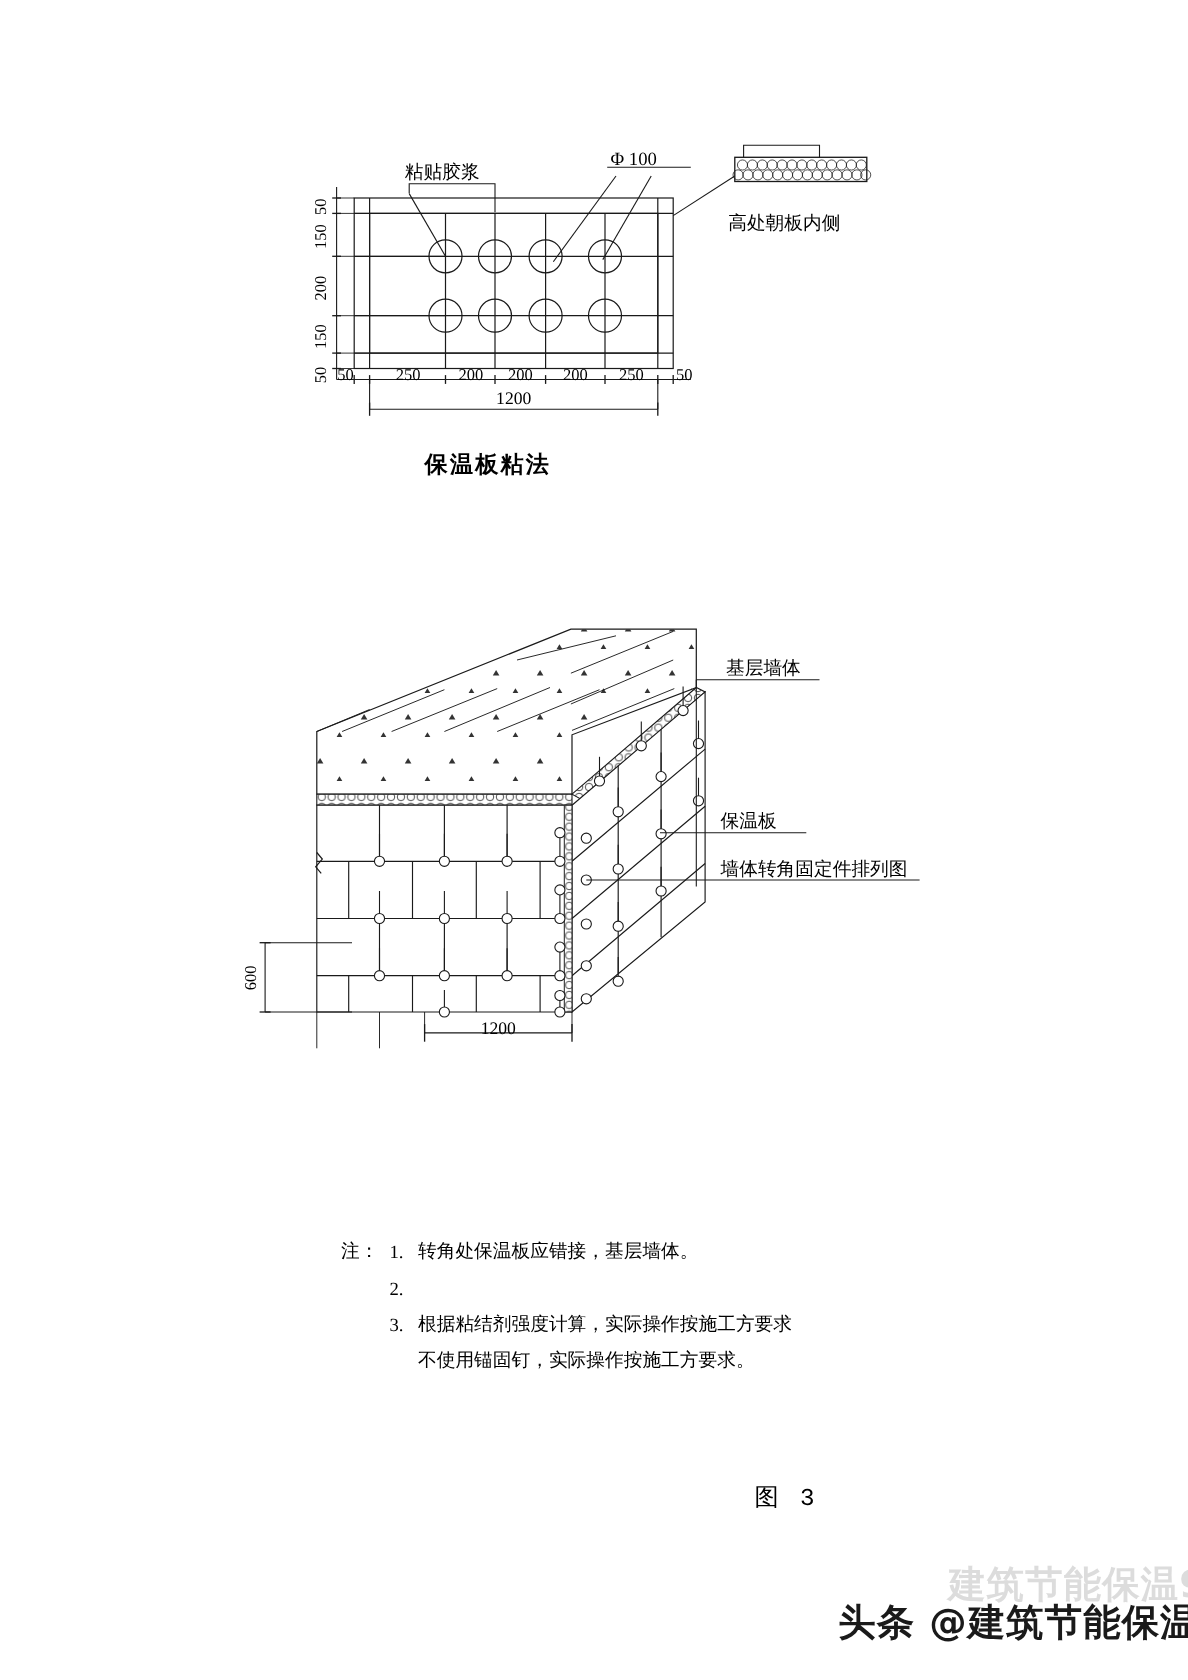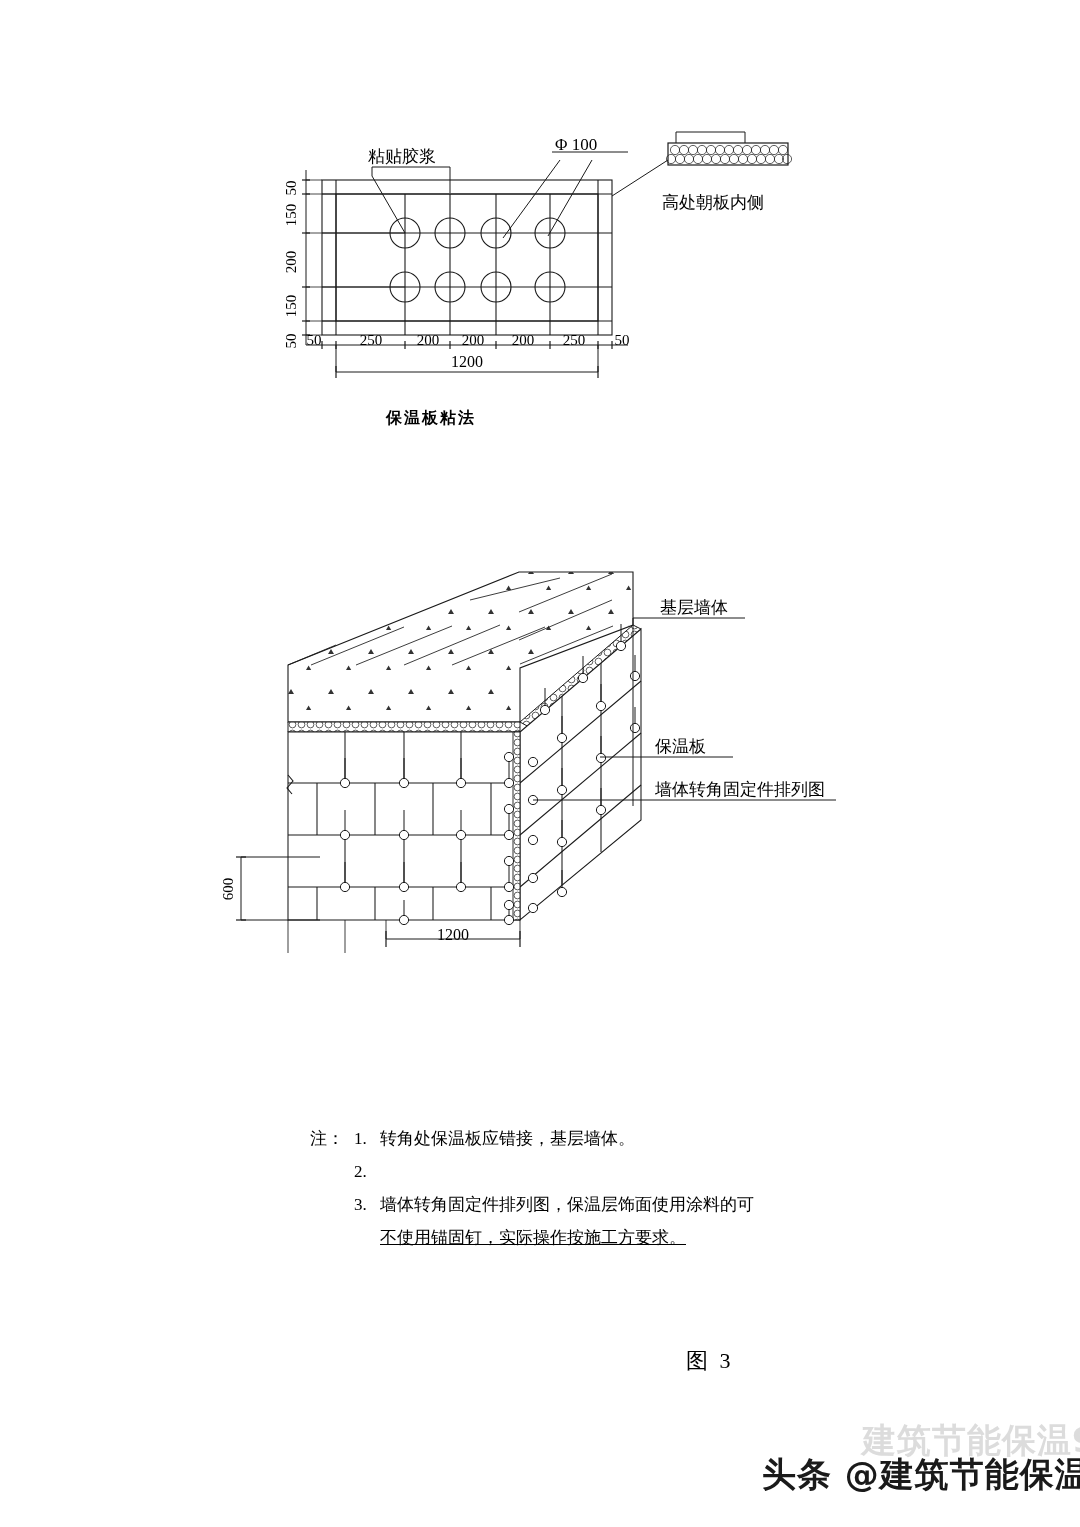--- a/index.html
+++ b/index.html
@@ -27,21 +27,21 @@
     left: 0; top: 0;
     width: 1080px;
     height: 1527px;
   }
   .title-1 {
     position: absolute;
     left: 386px;
     top: 408px;
     font-family: Liberation Serif, serif;
     font-weight: bold;
-    font-size: 16px;
+    font-size: 21px;
     letter-spacing: 2px;
     white-space: nowrap;
   }
   .notes {
     position: absolute;
     left: 310px;
     top: 1122px;
     width: 520px;
     font-family: "DejaVu Sans", "Liberation Sans", sans-serif;
     font-size: 17px;
@@ -57,26 +57,26 @@
     flex: 0 0 44px;
     text-align: left;
   }
   .note-num {
     width: 26px;
     flex: 0 0 26px;
     text-align: left;
     font-family: "Liberation Serif", "DejaVu Serif", serif;
   }
   .note-text { flex: 1 1 auto; }
-  .note-cont { padding-left: 70px; text-decoration: underline; }
+  .note-cont { padding-left: 70px; }
   .fig-caption {
     position: absolute;
     left: 686px;
     top: 1346px;
-    font-family: Liberation Serif, serif;
+    font-family: Liberation Mono, monospace;
     font-size: 22px;
     letter-spacing: 3px;
     white-space: nowrap;
   }
   
   .watermark {
     position: absolute;
     left: 762px;
     top: 1452px;
     font-family: "DejaVu Sans", "Liberation Sans", sans-serif;
@@ -472,21 +472,21 @@
       <span class="note-num">1.</span>
       <span class="note-text">转角处保温板应错接，基层墙体。</span>
     </div>
     <div class="note-row">
       <span class="note-prefix"></span>
       <span class="note-num">2.</span>
     </div>
     <div class="note-row">
       <span class="note-prefix"></span>
       <span class="note-num">3.</span>
-      <span class="note-text">墙体转角固定件排列图，保温层饰面使用涂料的可</span>
+      <span class="note-text">根据粘结剂强度计算，实际操作按施工方要求</span>
     </div>
     <div class="note-row note-cont">
       <span class="note-text">不使用锚固钉，实际操作按施工方要求。</span>
     </div>
   </div>
 
   <div class="fig-caption">图 3</div>
 
   <div class="watermark-ghost">建筑节能保温99</div>
   <div class="watermark">头条 @建筑节能保温99</div>

